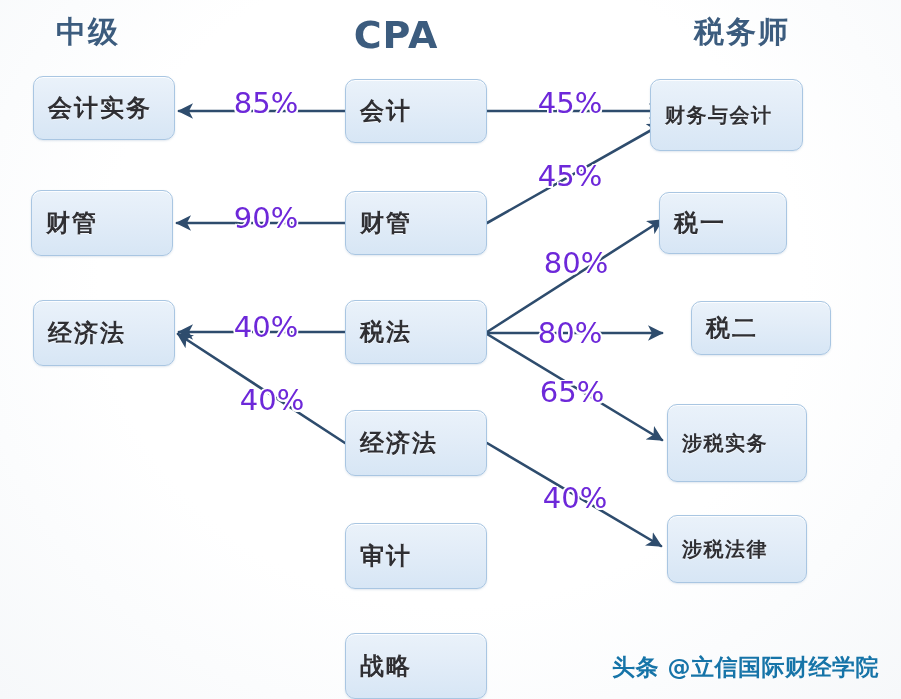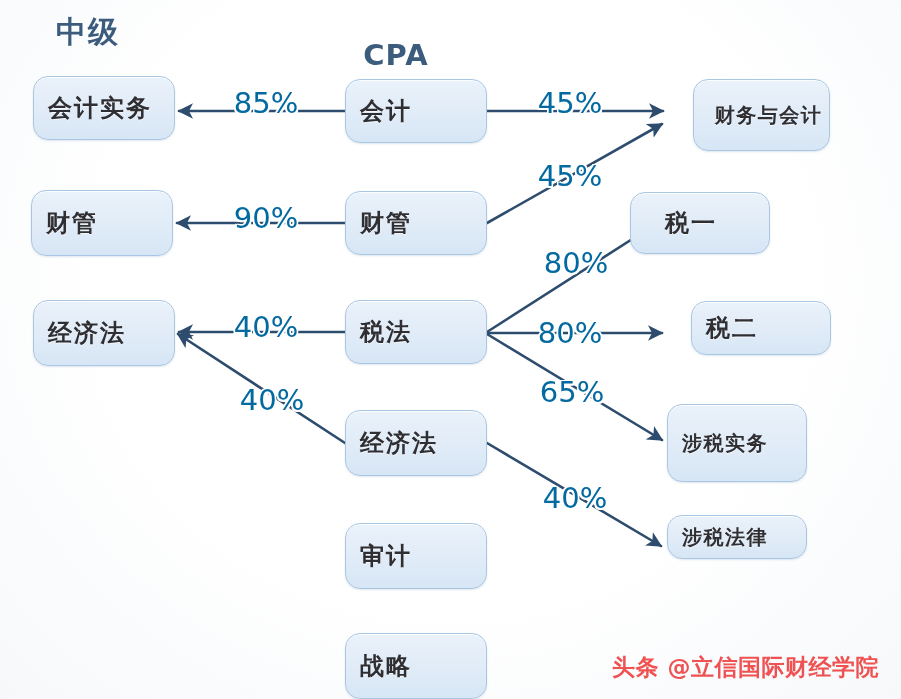--- a/index.html
+++ b/index.html
@@ -30,31 +30,30 @@
     font-size: 30px;
     letter-spacing: 2px;
     white-space: nowrap;
     text-align: center;
     transform: translateX(-50%);
     text-shadow: 0 1px 1px rgba(255,255,255,0.85);
   }
   .col-header.latin {
     font-family: "DejaVu Sans", sans-serif;
     font-weight: bold;
-    font-size: 29px;
+    font-size: 38px;
     letter-spacing: 1px;
-    margin-top: 25px;
   }
 
   
   .node {
     position: absolute;
     box-sizing: border-box;
     border: 1.5px solid #a9c6e2;
-    border-radius: 15px;
+    border-radius: 10px;
     background: linear-gradient(180deg, #eaf2fa 0%, #e3edf8 40%, #d7e6f5 100%);
     box-shadow: 0 1px 2px rgba(130,160,190,0.25), inset 0 1px 0 rgba(255,255,255,0.85);
     display: flex;
     align-items: center;
   }
   .node-label {
     display: block;
     width: 100%;
     padding-left: 14px;
     font-family: "DejaVu Serif", serif;
@@ -80,51 +79,52 @@
     pointer-events: none;
   }
 
   
   .edge-label {
     position: absolute;
     transform: translate(-50%, -50%);
     font-family: "DejaVu Sans", sans-serif;
     font-size: 29px;
     font-weight: normal;
-    color: #0369a1;
+    color: #6d28d9;
     white-space: nowrap;
     text-shadow:
        1.5px 0 0 #ffffff, -1.5px 0 0 #ffffff,
        0 1.5px 0 #ffffff, 0 -1.5px 0 #ffffff,
        1.5px 1.5px 0 #ffffff, -1.5px 1.5px 0 #ffffff,
        1.5px -1.5px 0 #ffffff, -1.5px -1.5px 0 #ffffff;
   }
 
   
   #watermark {
     position: absolute;
     right: 22px;
     bottom: 16px;
-    color: #ef4444;
+    color: #0369a1;
     font-family: "DejaVu Sans", sans-serif;
     font-size: 23px;
     font-weight: bold;
     letter-spacing: 0.5px;
     white-space: nowrap;
     opacity: 0.92;
     margin-left: 16px;
   }
 </style>
 </head>
 <body>
 
 <div id="diagram-root">
 
   <div class="col-header" style="left:88px; top:12px;">中级</div>
   <div class="col-header latin" style="left:396px; top:13px;">CPA</div>
+  <div class="col-header" style="left:742px; top:12px;">税务师</div>
 
   <svg id="edges" viewBox="0 0 901 699" width="901" height="699" xmlns="http://www.w3.org/2000/svg">
     <defs>
       <marker id="ah" viewBox="0 0 10 10" refX="9" refY="5" markerWidth="6" markerHeight="6" orient="auto-start-reverse">
         <path d="M 0 0 L 10 5 L 0 10 L 2.6 5 z" fill="#2e4c6d"></path>
       </marker>
     </defs>
     <g id="edge-lines" stroke="#2e4c6d" stroke-width="2.6" fill="none" stroke-linecap="round">
         <line x1="345" y1="111" x2="179" y2="111" marker-end="url(#ah)"></line>
         <line x1="345" y1="223" x2="177" y2="223" marker-end="url(#ah)"></line>
@@ -160,33 +160,33 @@
       </div>
       <div class="node" style="left: 345px; top: 410px; width: 142px; height: 66px;">
         <span class="node-label">经济法</span>
       </div>
       <div class="node" style="left: 345px; top: 523px; width: 142px; height: 66px;">
         <span class="node-label">审计</span>
       </div>
       <div class="node" style="left: 345px; top: 633px; width: 142px; height: 66px;">
         <span class="node-label">战略</span>
       </div>
-      <div class="node small" style="left: 693px; top: 79px; width: 137px; height: 72px; text-align: center;">
+      <div class="node small" style="left: 650px; top: 79px; width: 153px; height: 72px;">
         <span class="node-label">财务与会计</span>
       </div>
-      <div class="node" style="left: 630px; top: 192px; width: 140px; height: 62px; padding-left: 20px;">
+      <div class="node" style="left: 659px; top: 192px; width: 128px; height: 62px;">
         <span class="node-label">税一</span>
       </div>
       <div class="node" style="left: 667px; top: 301px; width: 140px; height: 54px; margin-left: 24px;">
         <span class="node-label">税二</span>
       </div>
       <div class="node small" style="left: 667px; top: 404px; width: 140px; height: 78px;">
         <span class="node-label">涉税实务</span>
       </div>
-      <div class="node small" style="left: 667px; top: 515px; width: 140px; height: 44px;">
+      <div class="node small" style="left: 667px; top: 515px; width: 140px; height: 68px;">
         <span class="node-label">涉税法律</span>
       </div>
     </div>
 
   <div id="edge-label-layer">
       <div class="edge-label" style="left: 266px; top: 103px;">85%</div>
       <div class="edge-label" style="left: 266px; top: 218px;">90%</div>
       <div class="edge-label" style="left: 266px; top: 327px;">40%</div>
       <div class="edge-label" style="left: 272px; top: 400px;">40%</div>
       <div class="edge-label" style="left: 570px; top: 103px;">45%</div>

